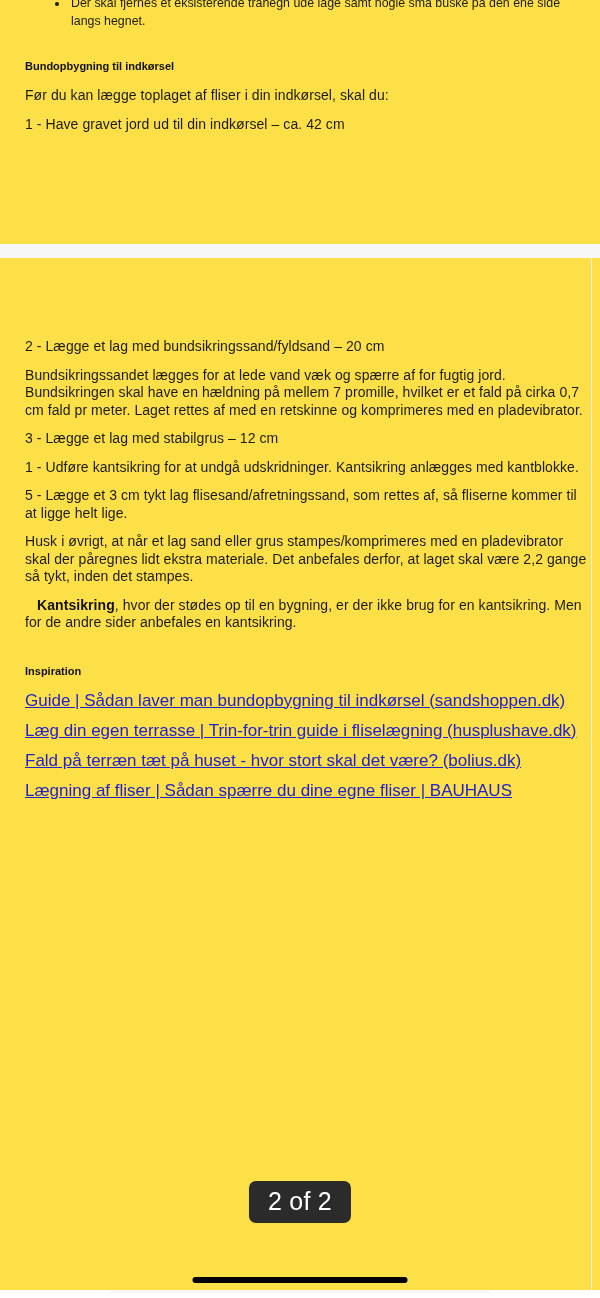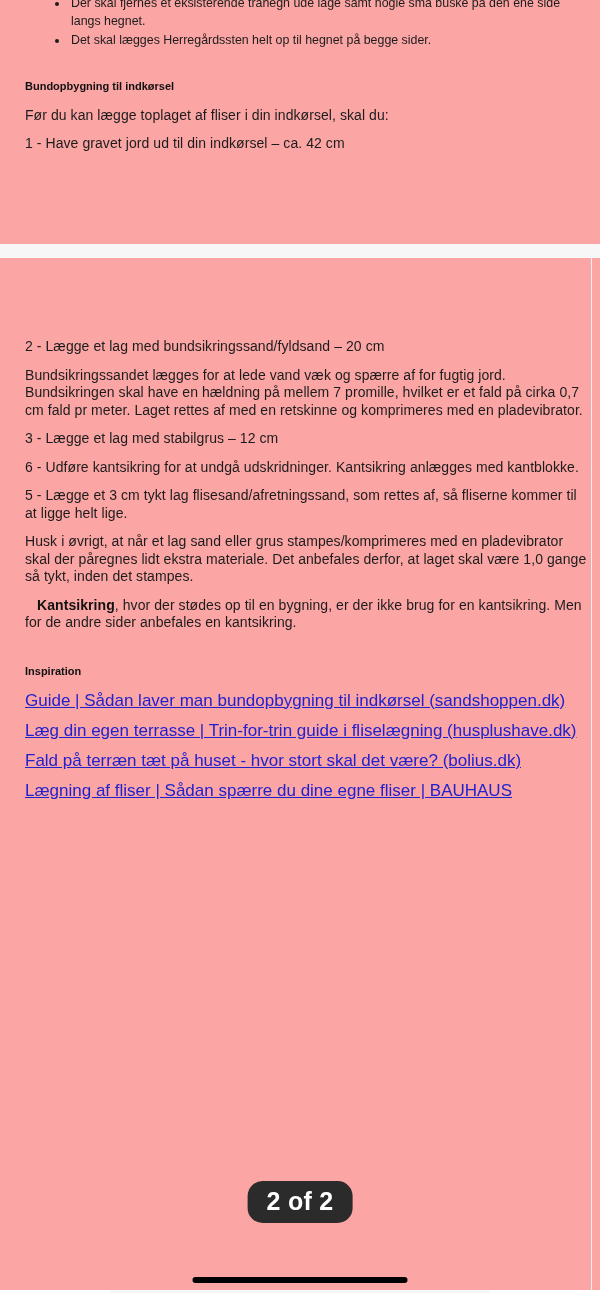--- a/index.html
+++ b/index.html
@@ -21,21 +21,21 @@
   
   #viewer {
     position: absolute;
     inset: 0;
     background: #ffffff;
   }
 
   
   .pdf-page {
     position: relative;
-    background: #fca5a5;
+    background: #fde047;
     box-sizing: border-box;
   }
   .pdf-page.page-one {
     height: 244px;
     overflow: hidden;
   }
   .pdf-page.page-two {
     height: 1040px;
     overflow: hidden;
   }
@@ -132,25 +132,25 @@
   }
 
   
   #page-indicator {
     position: absolute;
     left: 50%;
     transform: translateX(-50%);
     top: 1181px;
     background: #2b2b2b;
     color: #ffffff;
-    border-radius: 15px;
+    border-radius: 7px;
     padding: 7px 19px 9px 19px;
     font-size: 25px;
     line-height: 26px;
-    font-weight: bold;
+    font-weight: normal;
     letter-spacing: 0.01em;
     white-space: nowrap;
   }
 
   
   #home-indicator {
     position: absolute;
     left: 50%;
     transform: translateX(-50%);
     top: 1277px;
@@ -182,23 +182,20 @@
 
 <div id="viewer">
 
   <section class="pdf-page page-one">
     <div class="page-body">
 
       <ul class="bullets">
         <li>
           <span>Der skal fjernes et eksisterende trähegn ude läge samt nogle smä buske på den ene side langs hegnet.</span>
         </li>
-        <li>
-          <span>Det skal lægges Herregårdssten helt op til hegnet på begge sider.</span>
-        </li>
       </ul>
 
       <div class="spacer-sm"></div>
 
       <h3 class="heading">Bundopbygning til indkørsel</h3>
 
       <p class="para">Før du kan lægge toplaget af fliser i din indkørsel, skal du:</p>
 
       <p class="para">1 - Have gravet jord ud til din indkørsel – ca. 42 cm</p>
     </div>
@@ -211,25 +208,25 @@
 
     <div class="page-body">
 
       <p class="para">2 - Lægge et lag med bundsikringssand/fyldsand – 20 cm</p>
 
       <p class="para">Bundsikringssandet lægges for at lede vand væk og spærre af for fugtig jord. Bundsikringen skal have en hældning på mellem 7 promille, hvilket er et fald på cirka 0,7 cm fald pr meter. Laget rettes af med en retskinne og komprimeres med en pladevibrator.</p>
 
       <p class="para">3 - Lægge et lag med stabilgrus – 12 cm</p>
 
 
-      <p class="para">6 - Udføre kantsikring for at undgå udskridninger. Kantsikring anlægges med kantblokke.</p>
+      <p class="para">1 - Udføre kantsikring for at undgå udskridninger. Kantsikring anlægges med kantblokke.</p>
 
       <p class="para">5 - Lægge et 3 cm tykt lag flisesand/afretningssand, som rettes af, så fliserne kommer til at ligge helt lige.</p>
 
-      <p class="para">Husk i øvrigt, at når et lag sand eller grus stampes/komprimeres med en pladevibrator skal der påregnes lidt ekstra materiale. Det anbefales derfor, at laget skal være 1,0 gange så tykt, inden det stampes.</p>
+      <p class="para">Husk i øvrigt, at når et lag sand eller grus stampes/komprimeres med en pladevibrator skal der påregnes lidt ekstra materiale. Det anbefales derfor, at laget skal være 2,2 gange så tykt, inden det stampes.</p>
 
       <p class="para">
         <b class="strong">Kantsikring</b><span>, hvor der stødes op til en bygning, er der ikke brug for en kantsikring. Men for de andre sider anbefales en kantsikring.</span>
       </p>
 
       <div class="spacer-inspiration"></div>
 
       <h3 class="heading">Inspiration</h3>
 
       <ul class="link-list">

